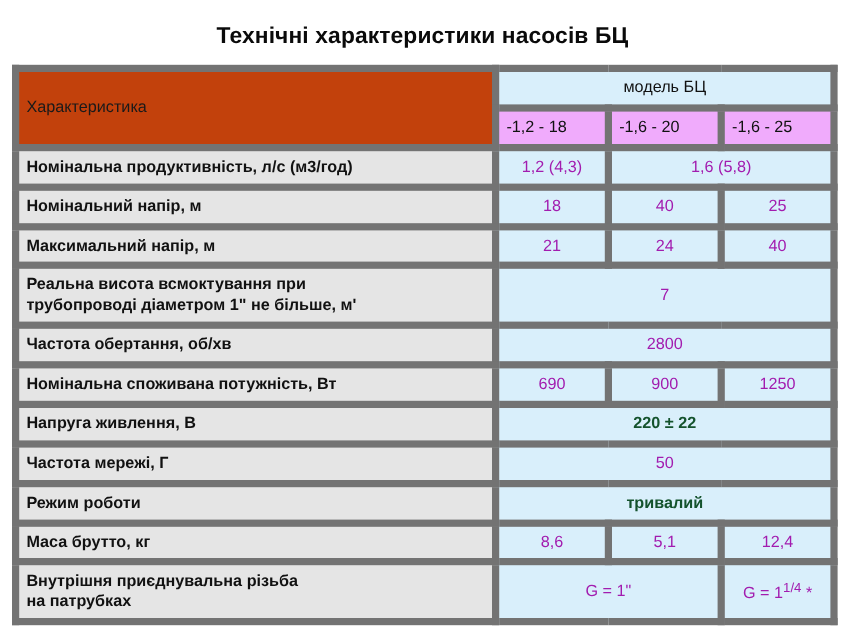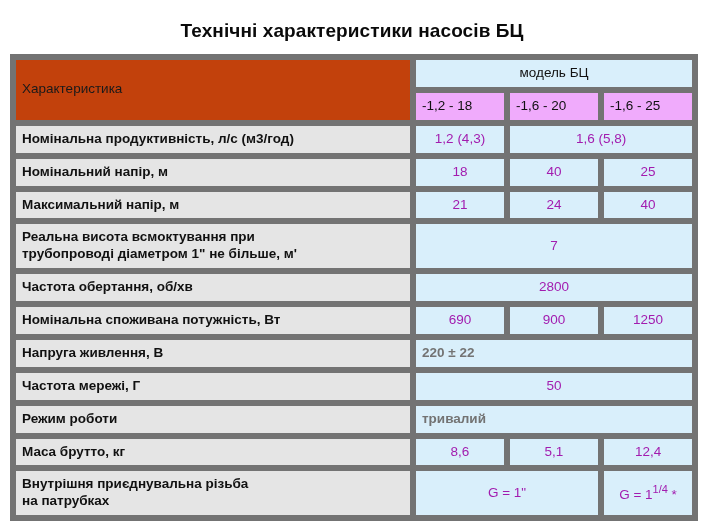--- a/index.html
+++ b/index.html
@@ -56,22 +56,23 @@
     padding-left: 12px;
     font-size: 14px;
   }
   .val {
     background: #d9effb;
     text-align: center;
     color: #a21caf;
   }
   .val-strong {
     background: #d9effb;
+    text-align: center;
     font-weight: bold;
-    color: #737373;
+    color: #14532d;
   }
   .hdr-model {
     background: #d9effb;
     text-align: center;
     font-size: 14px;
     color: #111111;
   }
   .hdr-sub {
     background: #f0abfc;
     text-align: left;

